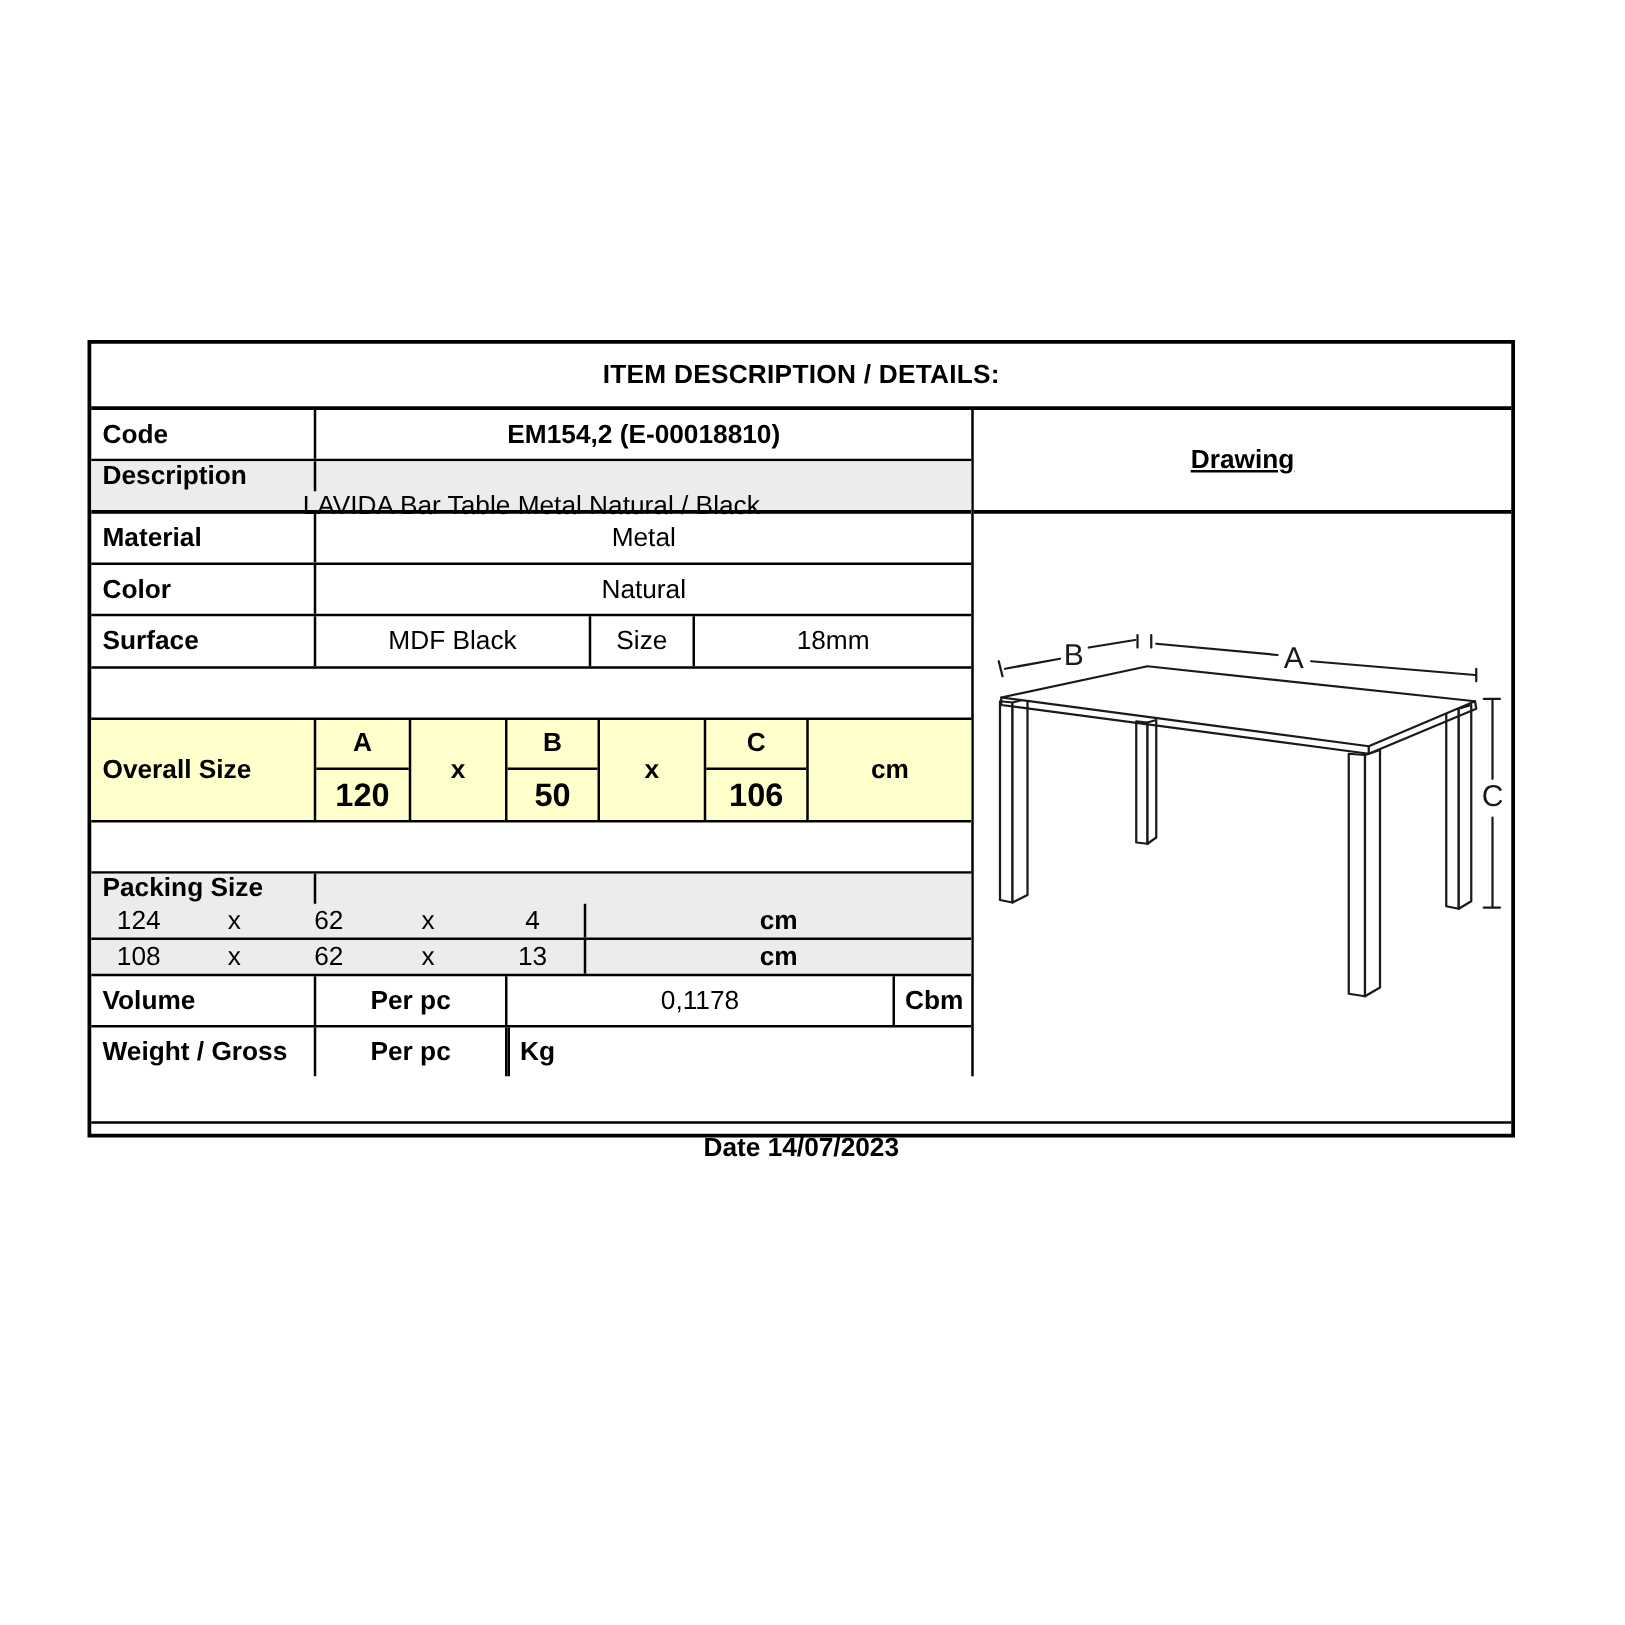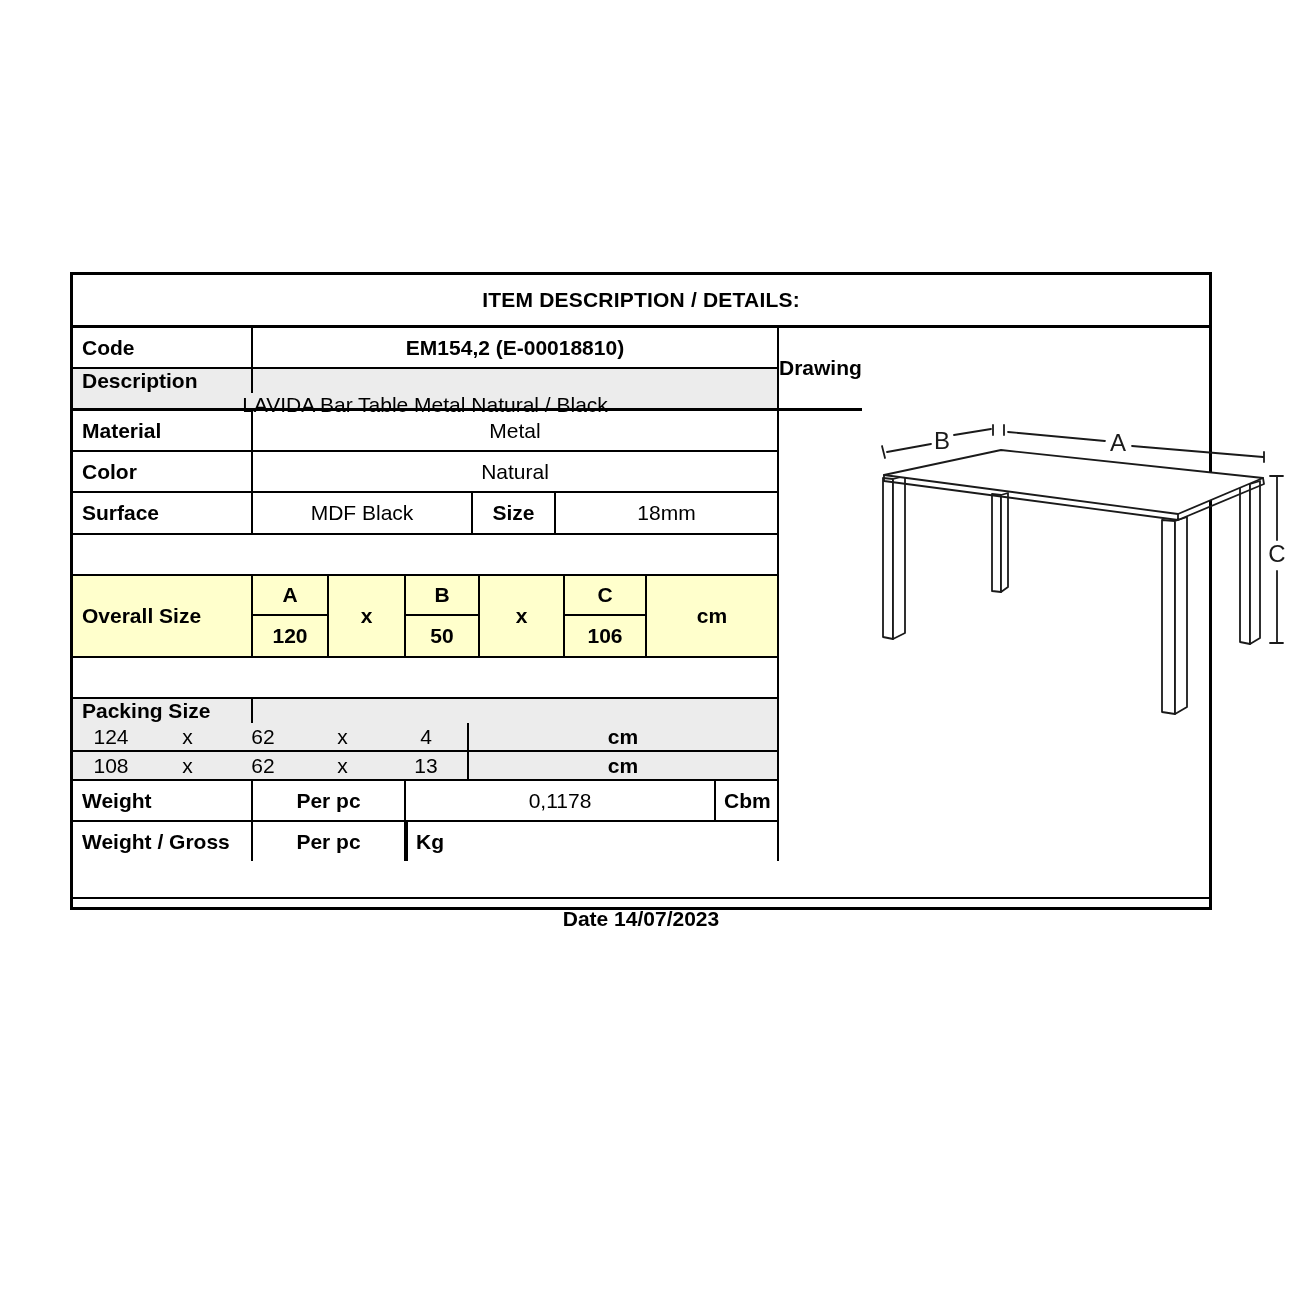--- a/index.html
+++ b/index.html
@@ -20,21 +20,21 @@
   }
   .title-row {
     height: 53px;
     border-bottom: 3px solid #000;
     display: flex; align-items: center; justify-content: center;
     font-weight: bold; font-size: 21px;
     letter-spacing: 0.2px;
   }
   .body { display: flex; height: 533px; }
   .left { width: 706px; border-right: 2px solid #000; }
-  .right { flex: 1; display: flex; flex-direction: row; }
+  .right { flex: 1; display: flex; flex-direction: column; text-decoration: underline; }
 
   .row { display: flex; width: 100%; }
   .bb2 { border-bottom: 2px solid #000; }
   .bb3 { border-bottom: 3px solid #000; }
 
   .label-cell {
     width: 180px;
     border-right: 2px solid #000;
     display: flex; align-items: center;
     padding-left: 9px;
@@ -51,27 +51,27 @@
   .grey  { background: #ececec; flex-direction: column; }
   .yellow{ background: #ffffcc; }
 
   .h41 { height: 41px; }
   .h42 { height: 42px; }
   .h39 { height: 39px; }
   .h82 { height: 82px; }
 
   
   .surface-mdf { width: 220px; border-right: 2px solid #000; display:flex; align-items:center; justify-content:center; font-size:21px; }
-  .surface-size-label { width: 83px; border-right: 2px solid #000; display:flex; align-items:center; justify-content:center; font-size:21px; font-weight:bold; }
+  .surface-size-label { width: 83px; border-right: 2px solid #000; display:flex; align-items:center; justify-content:center; font-size:21px; font-weight:normal; }
 
   
   .dims { flex: 1; display: flex; }
   .dim-col { display: flex; flex-direction: column; border-right: 2px solid #000; text-align: center; }
   .dim-col .top { height: 40px; border-bottom: 2px solid #000; display:flex; align-items:center; justify-content:center; font-weight:bold; font-size:21px; }
-  .dim-col .bottom { flex: 1; display:flex; align-items:center; justify-content:center; font-weight:bold; font-size:21px; }
+  .dim-col .bottom { flex: 1; display:flex; align-items:center; justify-content:center; font-weight:bold; font-size:26px; }
   .w76 { width: 76px; } .w77 { width: 77px; } .w74 { width: 74px; } .w85 { width: 85px; } .w82 { width: 82px; }
   .x-col { display:flex; align-items:center; justify-content:center; border-right:2px solid #000; font-weight:bold; font-size:21px; }
   .unit-col { flex:1; display:flex; align-items:center; justify-content:center; font-weight:bold; font-size:21px; }
 
   
   .pack-rows { flex: 1; display: flex; flex-direction: column; }
   .pack-row { display: flex; flex: 1; }
   .pack-row.first { border-bottom: 2px solid #000; }
   .pack-vals { display: flex; }
   .pack-cell { display:flex; align-items:center; justify-content:center; font-size:21px; }
@@ -181,21 +181,21 @@
               <div class="pack-cell w74">62</div>
               <div class="pack-cell w85">x</div>
               <div class="pack-cell w82">13</div>
             </div>
             <div class="pack-unit">cm</div>
           </div>
         </div>
       </div>
 
       <div class="row h41 bb2">
-        <div class="label-cell">Weight</div>
+        <div class="label-cell">Volume</div>
         <div class="per-cell">Per pc</div>
         <div class="num-cell">0,1178</div>
         <div class="unit-cell">Cbm</div>
       </div>
 
       <div class="row h39">
         <div class="label-cell">Weight / Gross</div>
         <div class="per-cell">Per pc</div>
         <div class="unit-cell">Kg</div>
       </div>

